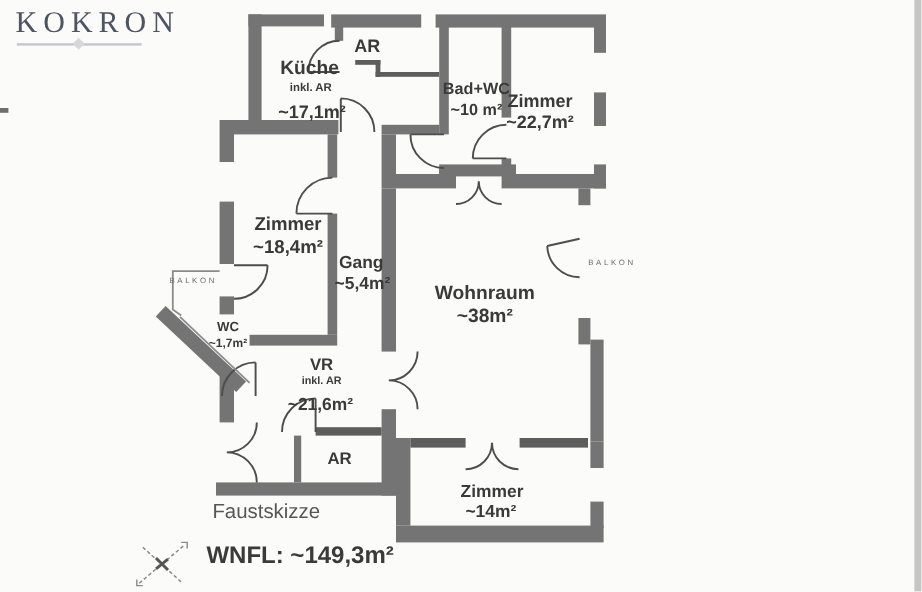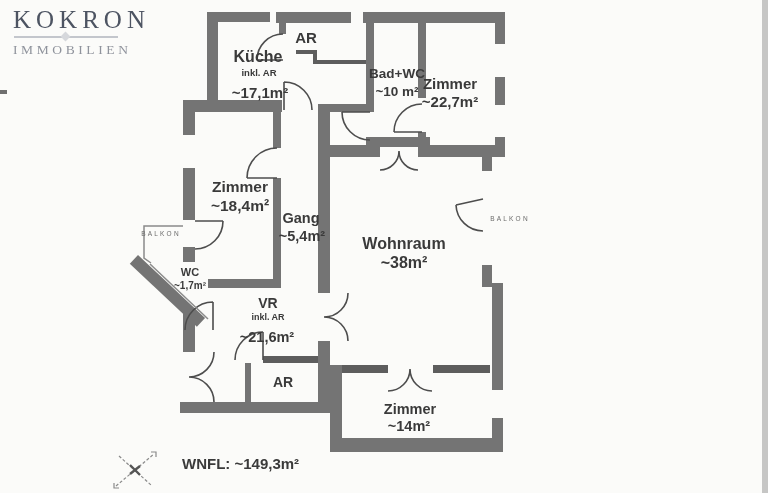--- a/index.html
+++ b/index.html
@@ -29,35 +29,34 @@
   .wall{fill:#747474;}
   .wall-thin{fill:#5d5d5d;}
   .door{stroke:#4d4d4d;stroke-width:1.6;fill:none;}
   .rail{stroke:#8b8b8b;stroke-width:1.5;fill:none;}
   .lbl{fill:#3a3a3a;font-family:"Liberation Sans",sans-serif;font-weight:bold;text-anchor:middle;}
   .lbl-balkon{fill:#6b6b6b;font-family:"Liberation Sans",sans-serif;letter-spacing:2.2px;text-anchor:middle;}
   .compass{stroke:#8a8a8a;stroke-width:1.2;fill:none;}
   .compass-core{stroke:#555;stroke-width:2.4;fill:none;}
   
   .caption{position:absolute;left:177px;top:417px;font-size:17px;color:#565656;}
-  .summary{position:absolute;left:182px;top:455px;color:#3a3a3a;font-weight:bold;font-size:15px;line-height:17px;}
+  .summary{position:absolute;left:172px;top:455px;color:#3a3a3a;font-weight:bold;font-size:20px;line-height:17px;}
   .scan-strip{position:absolute;right:0;top:0;width:6px;height:493px;background:#a9a9a9;opacity:.65;}
   .scan-dash{position:absolute;left:0;top:90px;width:7px;height:4px;background:#6f6f6f;}
 </style>
 </head>
 <body>
 
 <div class="page">
 
   <div class="logo">
     <div class="logo-name">KOKRON</div>
     <div class="logo-divider">
       <div class="logo-diamond"></div>
     </div>
-    <div class="logo-sub">IMMOBILIEN</div>
   </div>
 
   <svg class="plan" width="768" height="493" viewBox="0 0 768 493">
 
     <g>
 
       <rect class="wall" x="207" y="12" width="63" height="10"></rect>
       <rect class="wall" x="276" y="12" width="75" height="11"></rect>
       <rect class="wall" x="363" y="12" width="142" height="11"></rect>
       <rect class="wall" x="207" y="12" width="11" height="92"></rect>
@@ -172,20 +171,21 @@
     </g>
 
     <g>
       <path class="compass" stroke-dasharray="3,2" d="M116,486 L154,454 M119,456 L151,485"></path>
       <path class="compass-core" d="M130,465 L140,475 M140,466 L130,474"></path>
       <path class="compass" d="M151,452 L156,452 L156,457"></path>
       <path class="compass" d="M114,483 L114,488 L119,488"></path>
     </g>
   </svg>
 
+  <div class="caption">Faustskizze</div>
 
   <div class="summary">
     <div>WNFL: ~149,3m²</div>
   </div>
 
   <div class="scan-strip"></div>
   <div class="scan-dash"></div>
 </div>
 
 </body></html>

